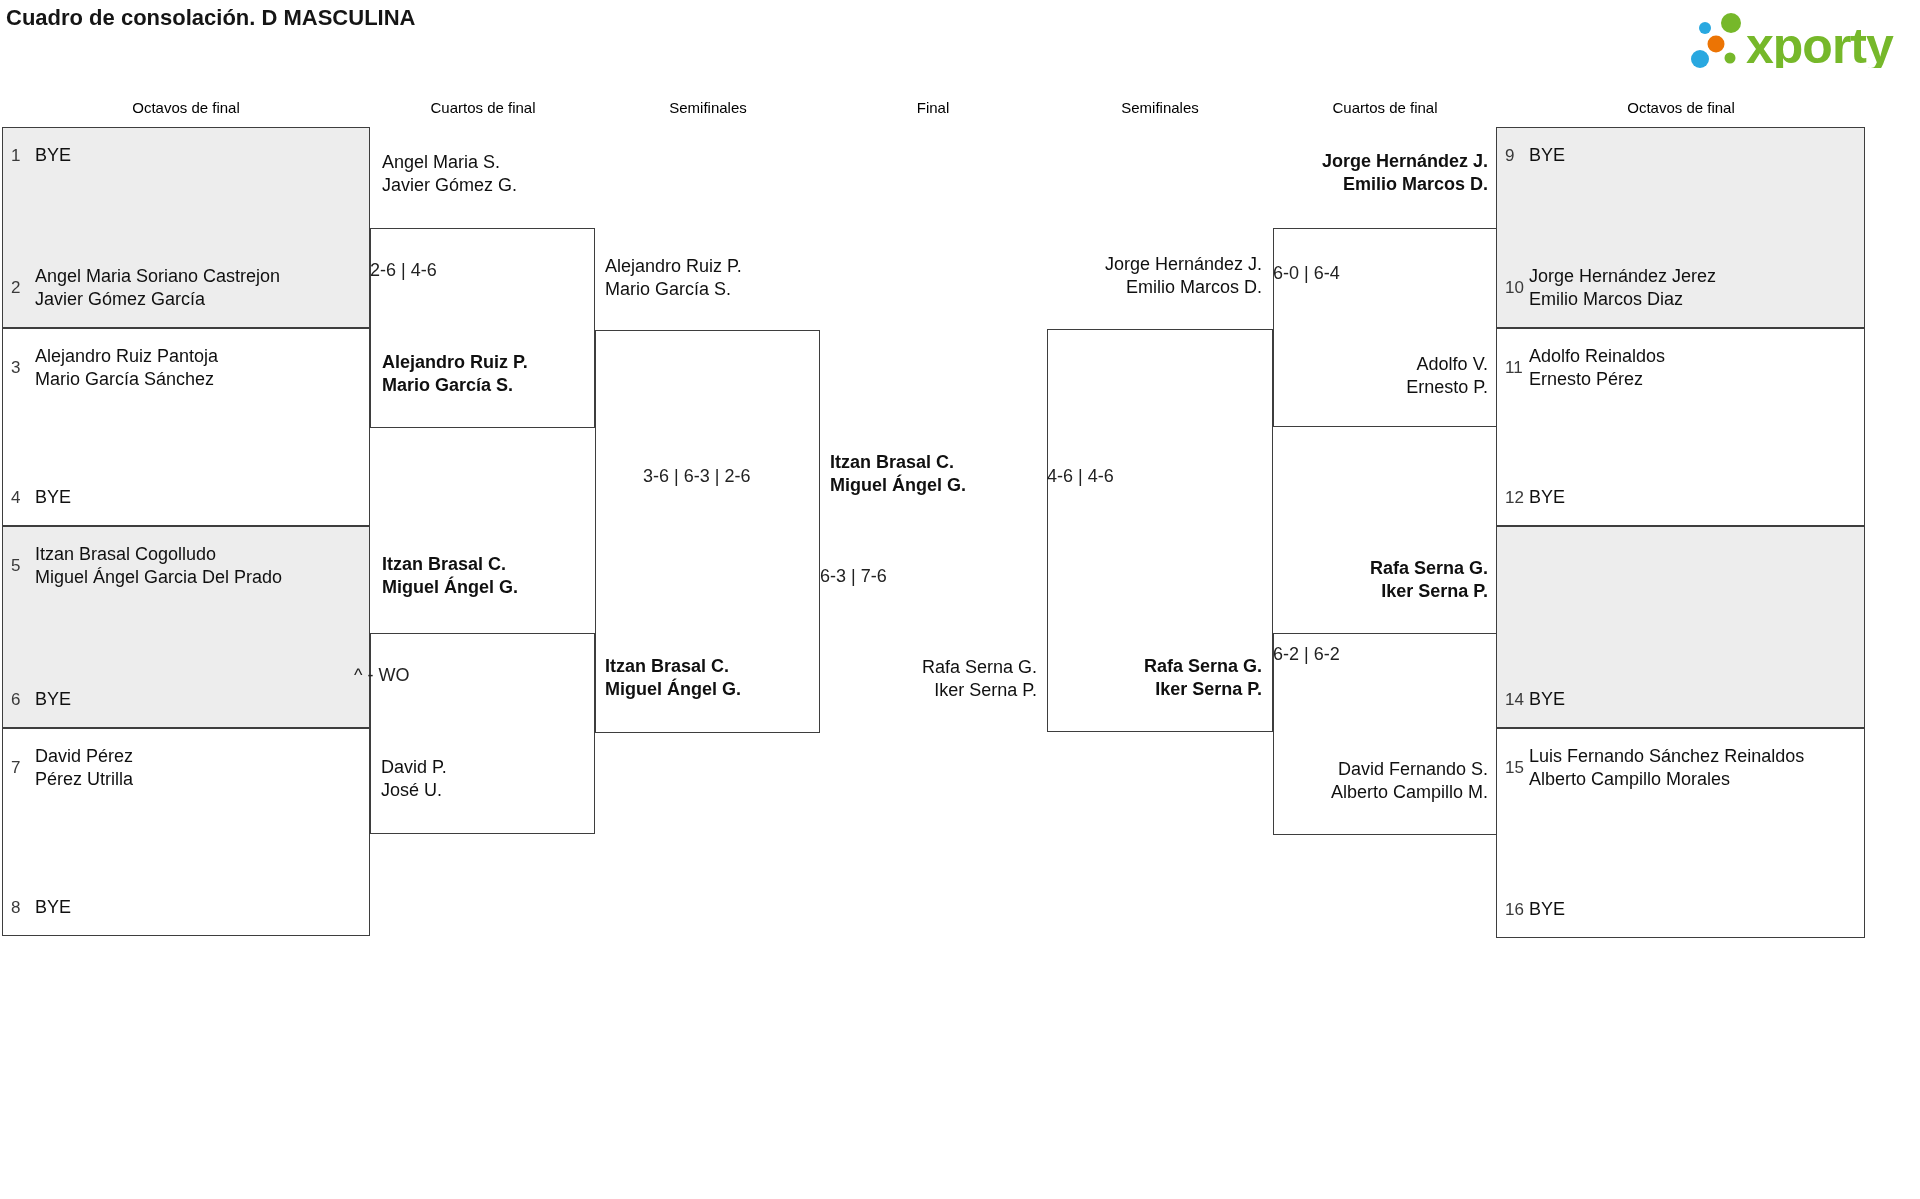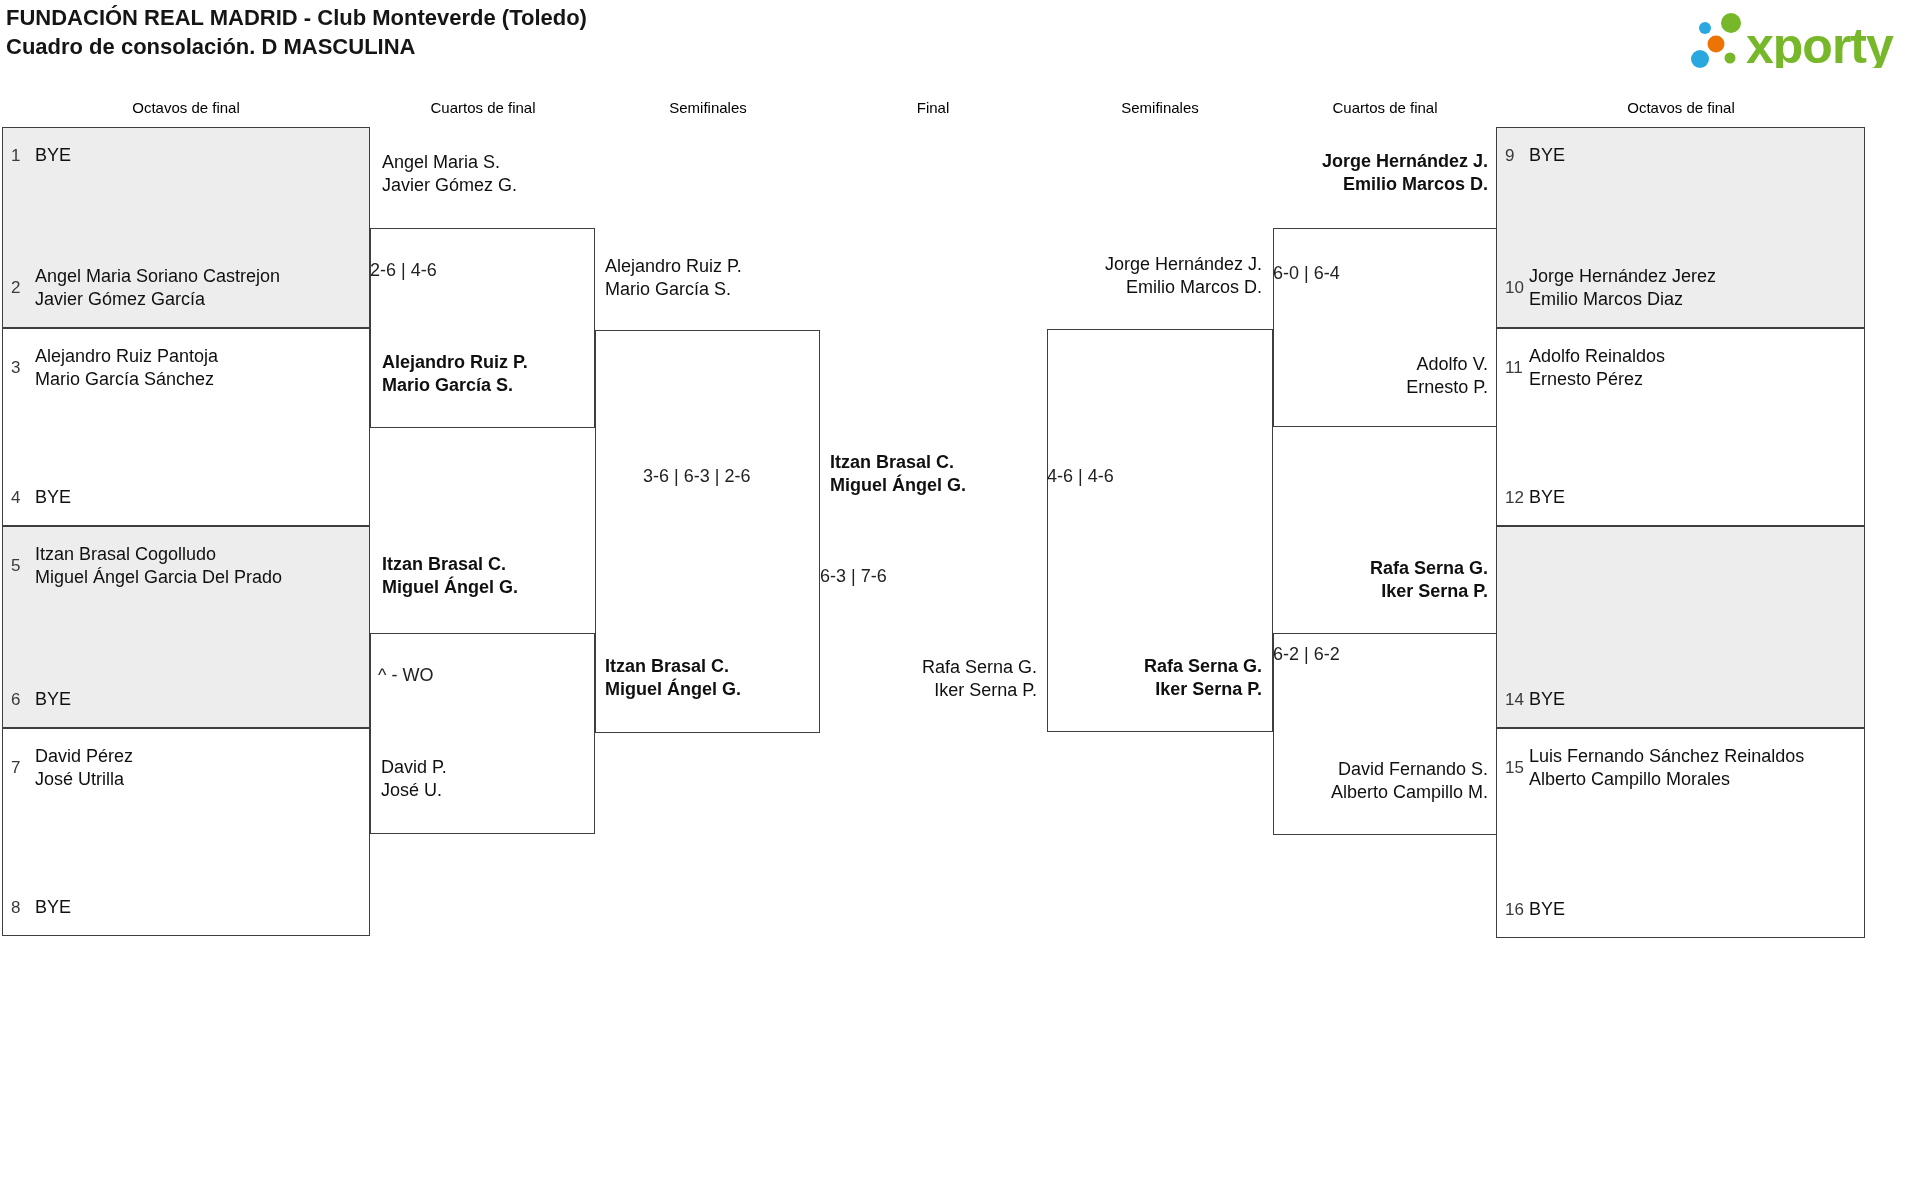--- a/index.html
+++ b/index.html
@@ -25,21 +25,20 @@
   .score{position:absolute;text-align:left;font-size:18px;color:#222;white-space:nowrap;}
   
   .logo{position:absolute;left:1690px;top:6px;width:226px;height:62px;}
 </style>
 </head>
 <body>
 
 <div class="page">
 
   <div class="title-block">
-    <div>FUNDACIÓN REAL MADRID - Club Monteverde (Toledo)</div>
     <div>Cuadro de consolación. D MASCULINA</div>
   </div>
 
   <div class="logo">
     <svg width="226" height="62" viewBox="0 0 226 62">
       <circle cx="15" cy="22" r="6" fill="#29a8e0"></circle>
       <circle cx="41" cy="17" r="10" fill="#76b82a"></circle>
       <circle cx="26" cy="38" r="8.5" fill="#ec7404"></circle>
       <circle cx="10" cy="53" r="9" fill="#29a8e0"></circle>
       <circle cx="40" cy="52" r="5.5" fill="#76b82a"></circle>
@@ -104,21 +103,21 @@
         <div></div>
       </span>
     </div>
   </div>
 
   <div class="box" style="left:2px;top:728px;width:368px;height:208px;">
     <div class="slot top">
       <span class="seed-num">7</span>
       <span class="team-lines">
         <div>David Pérez</div>
-        <div>José Utrilla</div>
+        <div>Pérez Utrilla</div>
       </span>
     </div>
     <div class="slot bottom">
       <span class="seed-num">8</span>
       <span class="team-lines">
         <div>BYE</div>
         <div></div>
       </span>
     </div>
   </div>
@@ -198,21 +197,21 @@
   <div class="score" style="left:370px;width:225px;top:260px;">2-6 | 4-6</div>
   <div class="team bold" style="left:382px;top:351px;">
     <div>Alejandro Ruiz P.</div>
     <div>Mario García S.</div>
   </div>
 
   <div class="team bold" style="left:382px;top:553px;">
     <div>Itzan Brasal C.</div>
     <div>Miguel Ángel G.</div>
   </div>
-  <div class="score" style="left:378px;width:213px;top:665px;">^ - WO</div>
+  <div class="score" style="left:354px;width:213px;top:665px;">^ - WO</div>
   <div class="team" style="left:381px;top:756px;">
     <div>David P.</div>
     <div>José U.</div>
   </div>
 
   <div class="team" style="left:605px;top:255px;">
     <div>Alejandro Ruiz P.</div>
     <div>Mario García S.</div>
   </div>
   <div class="score" style="left:595px;width:225px;top:466px;padding-left:48px;">3-6 | 6-3 | 2-6</div>

